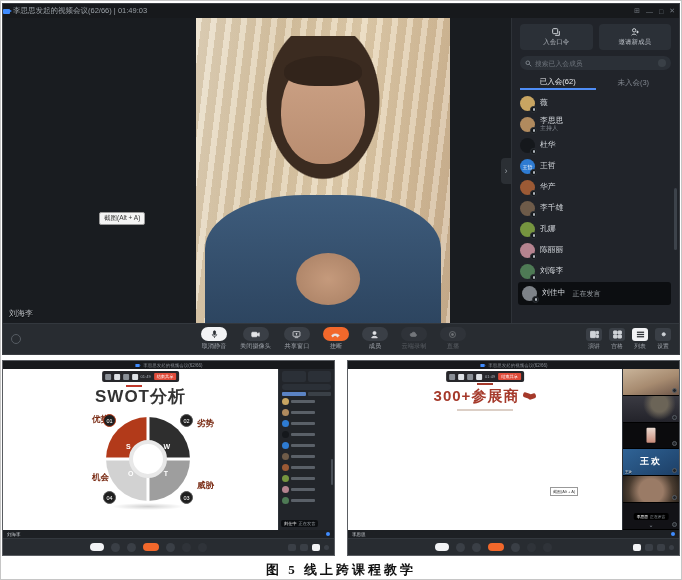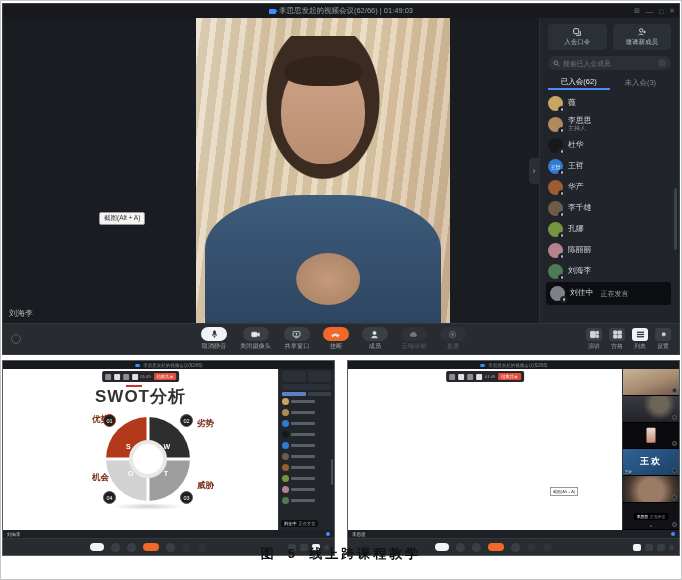--- a/index.html
+++ b/index.html
@@ -1,20 +1,20 @@
 <!DOCTYPE html>
 <html><head>
 <meta charset="utf-8">
 <style>
   html,body{margin:0;padding:0;background:#fff;}
   .figure{position:relative;width:682px;height:580px;background:#fff;border:1px solid #c6c6c6;box-sizing:border-box;
     font-family:"Liberation Sans","DejaVu Sans",sans-serif;overflow:hidden;}
   
   .win-top{position:absolute;left:1px;right:1px;top:2px;height:352px;background:#1d2024;border:1px solid #3a3d42;box-sizing:border-box;display:flex;flex-direction:column;}
-  .titlebar{height:14px;background:#17191c;display:flex;align-items:center;justify-content:center;position:relative;flex:none;}
+  .titlebar{height:14px;background:#17191c;display:flex;align-items:center;justify-content:flex-start;position:relative;flex:none;}
   .cam-dot{width:7px;height:5px;background:#3f8cff;border-radius:1px;margin-right:3px;position:relative;}
   .cam-dot:after{content:"";position:absolute;right:-2px;top:1px;border-left:2px solid #3f8cff;border-top:1.5px solid transparent;border-bottom:1.5px solid transparent;}
   .title-text{font-size:7.5px;color:#9aa0a6;white-space:nowrap;}
   .win-ctrls{position:absolute;right:4px;top:0;height:14px;display:flex;align-items:center;gap:6px;color:#6f757d;font-size:7px;}
   .win-body{flex:1;display:flex;min-height:0;}
   .stage{flex:1;position:relative;background:#191c20;overflow:hidden;}
   .video{position:absolute;left:193px;top:0;bottom:0;width:254px;
     background:repeating-linear-gradient(97deg,rgba(255,255,255,.22) 0 6px,rgba(125,95,60,.14) 6px 15px),
     linear-gradient(100deg,#e9ddc6 0%,#dcc9a8 30%,#e7d5b5 55%,#d9c2a0 80%,#cdb394 100%);}
   .hair{position:absolute;left:50%;top:6%;width:152px;height:170px;transform:translateX(-50%);
@@ -25,21 +25,21 @@
   .jacket{position:absolute;left:50%;bottom:0;width:236px;height:42%;transform:translateX(-50%);
     border-radius:42% 42% 0 0;background:linear-gradient(#3e5c7c,#2d4560);}
   .hands{position:absolute;left:50%;bottom:6%;width:64px;height:52px;transform:translateX(-42%);
     border-radius:50%;background:radial-gradient(#c59a7c,#a87f63);}
   .tooltip{position:absolute;left:96px;top:194px;background:#f4f4f4;border:1px solid #9a9a9a;border-radius:2px;
     padding:1px 4px;font-size:6.5px;color:#333;white-space:nowrap;}
   .speaker-name{position:absolute;left:6px;bottom:4px;font-size:8px;color:#c0c4c9;text-shadow:0 1px 1px #000;}
   .collapse{position:absolute;right:0;top:50%;transform:translateY(-50%);width:10px;height:26px;background:#2b2f34;
     border-radius:4px 0 0 4px;color:#9aa0a6;font-size:9px;display:flex;align-items:center;justify-content:center;}
   
-  .panel{width:140px;flex:none;background:#21242a;border-left:1px solid #2e3238;padding:6px 8px 0;box-sizing:border-box;overflow:hidden;position:relative;}
+  .panel{width:168px;flex:none;background:#21242a;border-left:1px solid #2e3238;padding:6px 8px 0;box-sizing:border-box;overflow:hidden;position:relative;}
   .pbtns{display:flex;gap:6px;}
   .pbtn{flex:1;height:26px;background:#2b3037;border-radius:4px;display:flex;flex-direction:column;align-items:center;justify-content:center;gap:1px;cursor:pointer;}
   .pbtn svg{width:10px;height:10px;stroke:#cfd3d8;fill:none;stroke-width:1.2;}
   .pbtn span{font-size:6.5px;color:#b9bec5;white-space:nowrap;}
   .searchbox{margin-top:6px;height:14px;background:#2b3037;border-radius:7px;display:flex;align-items:center;padding:0 5px;gap:3px;}
   .searchbox svg{width:7px;height:7px;stroke:#7d838b;fill:none;stroke-width:1.4;flex:none;}
   .searchbox input{flex:1;min-width:0;background:transparent;border:none;outline:none;font-size:6.8px;color:#aab0b8;padding:0;}
   .searchbox input::placeholder{color:#6f757d;}
   .search-clear{width:8px;height:8px;border-radius:50%;background:#3a4047;flex:none;}
   .ptabs{display:flex;margin-top:6px;height:14px;align-items:center;}
@@ -191,22 +191,22 @@
   .v-chev{position:absolute;left:50%;bottom:2px;transform:translateX(-50%);color:#8a9098;font-size:6px;line-height:4px;}
   .v-tan{background:linear-gradient(160deg,#c9b49a 0%,#a78b70 55%,#6e574a 100%);}
   .v-dim{background:radial-gradient(circle at 65% 30%,#6b6457 0 20%,transparent 40%),linear-gradient(#3a3a42,#23232a);}
   .v-phone{background:#0b0b0d;}
   .v-phone:before{content:"";position:absolute;left:50%;top:50%;transform:translate(-50%,-55%);width:9px;height:15px;
     background:linear-gradient(#ecdcd2,#c98c7a);border-radius:1px;}
   .v-blue{background:linear-gradient(150deg,#2f6396,#1d3f66);}
   .v-face{background:radial-gradient(circle at 50% 58%,#9a7b66 0 38%,#4a3c30 70%,#241f1a 100%);}
   .v-toast{background:#121216;}
   
-  .caption{position:absolute;left:0;right:0;bottom:16px;text-align:center;
-    font-family:Liberation Mono, monospace;font-weight:bold;font-size:13px;color:#111;letter-spacing:3px;margin-top:35px;}
+  .caption{position:absolute;left:0;right:0;bottom:0;text-align:center;
+    font-family:Liberation Serif, serif;font-weight:bold;font-size:13px;color:#111;letter-spacing:3px;margin-top:35px;}
 </style>
 </head>
 <body>
 
 <div class="figure">
 
   <div class="win-top">
     <div class="titlebar">
       <span class="cam-dot"></span>
       <span class="title-text">李思思发起的视频会议(62/66) | 01:49:03</span>
@@ -640,20 +640,28 @@
       <div class="mini-body">
         <div class="slide">
           <div class="sharebar">
             <span class="sb-ic"></span>
             <span class="sb-ic lit"></span>
             <span class="sb-ic"></span>
             <span class="sb-ic lit"></span>
             <span class="sb-time">01:49</span>
             <span class="sb-end">结束共享</span>
           </div>
+          <div class="expo-titlewrap">
+            <div class="expo-line"></div>
+            <div class="expo-title">
+                <span>300+参展商</span>
+                <span class="shake"></span>
+              </div>
+            <div class="expo-sub"></div>
+          </div>
           <div class="logo-rows">
             <div class="lrow">
                 <span class="lg"></span>
                 <span class="lg"></span>
                 <span class="lg"></span>
                 <span class="lg"></span>
                 <span class="lg"></span>
                 <span class="lg"></span>
                 <span class="lg"></span>
                 <span class="lg"></span>

